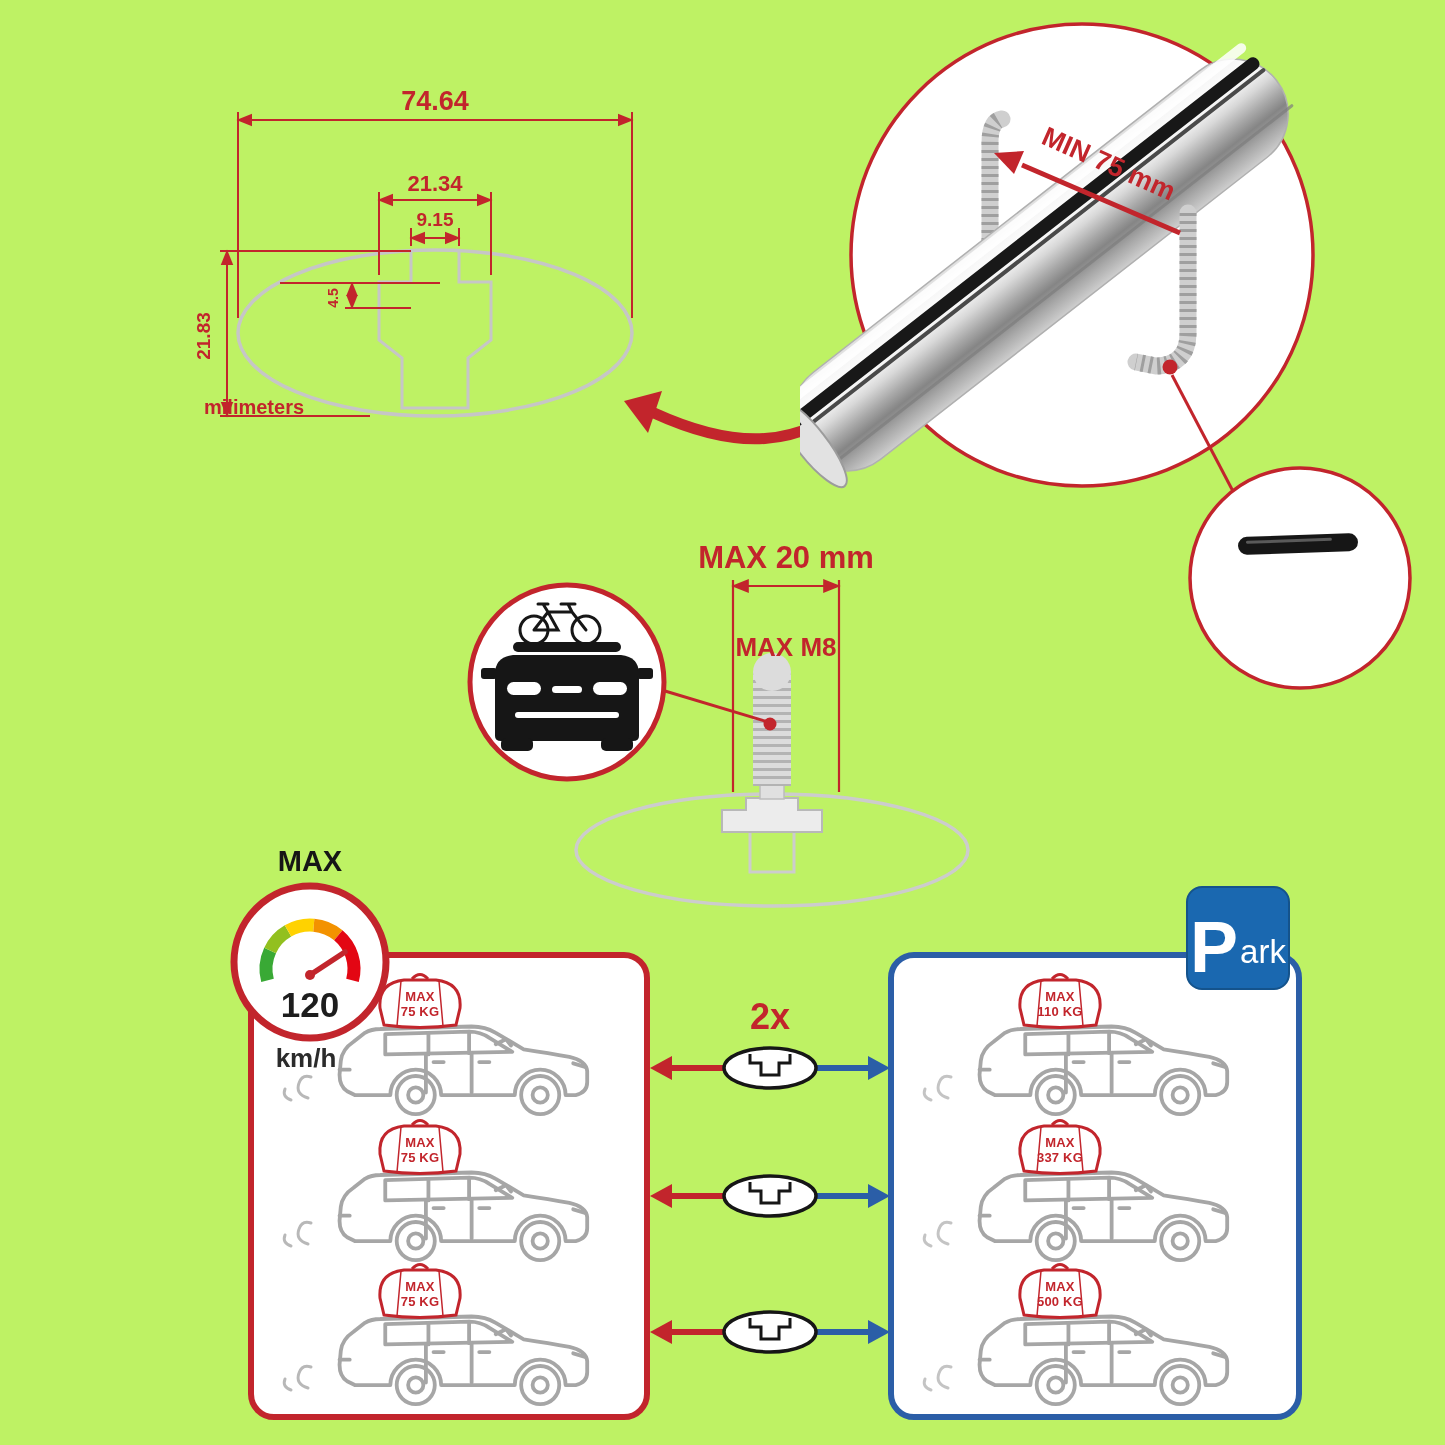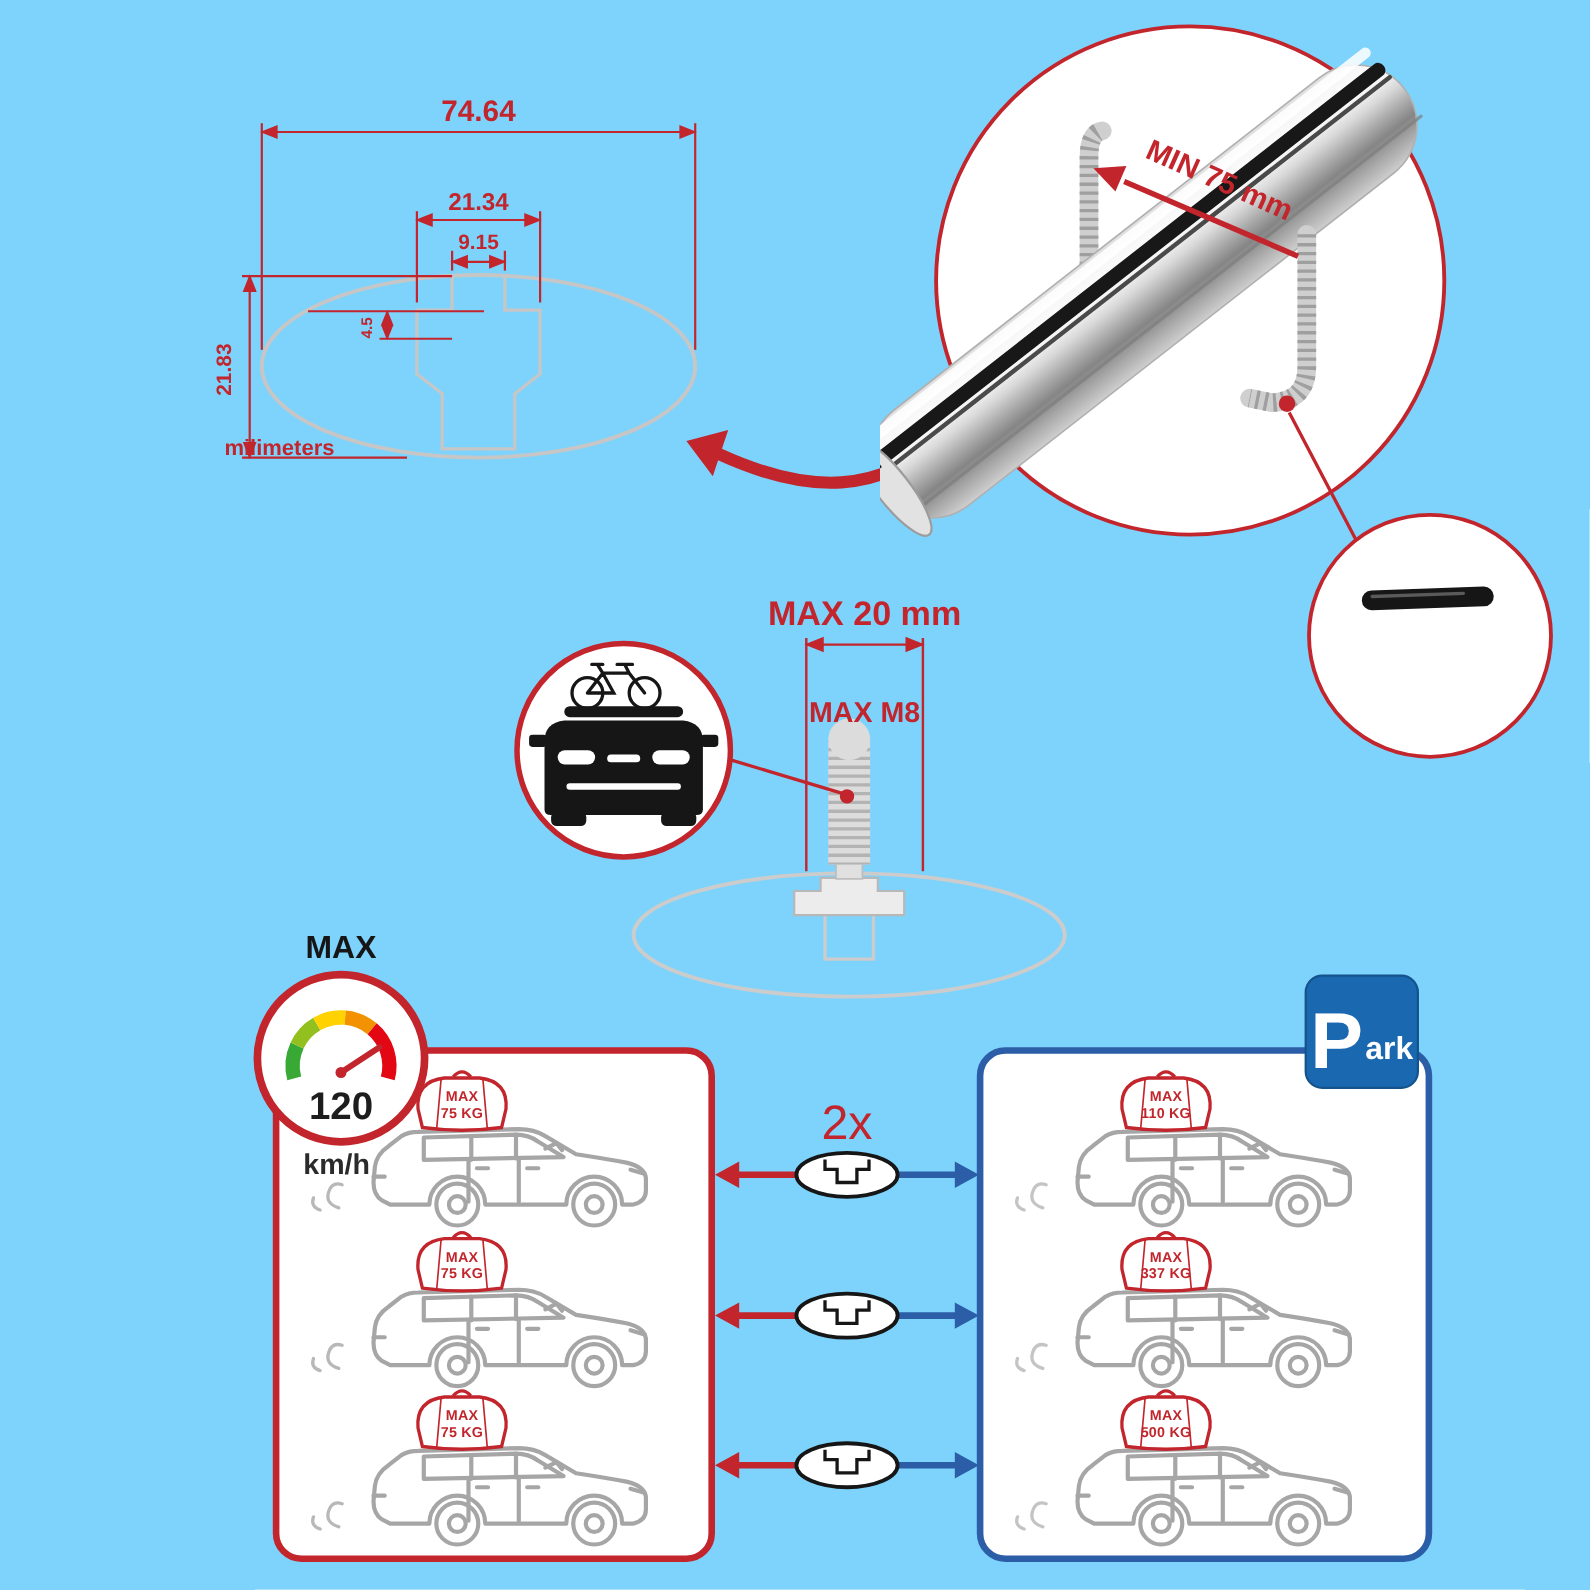--- a/index.html
+++ b/index.html
@@ -1,33 +1,33 @@
 <!DOCTYPE html>
 <html><head>
 <meta charset="utf-8">
 <style>
   *{margin:0;padding:0;box-sizing:border-box}
   body{background:#fff;font-family:"Liberation Sans",sans-serif}
-  .canvas{position:relative;width:1445px;height:1445px;background:#7dd3fc;overflow:hidden}
+  .canvas{position:relative;width:1445px;height:1445px;background:#bef264;overflow:hidden}
   .abs{position:absolute}
   svg text{font-family:"Liberation Sans",sans-serif;font-weight:bold}
   .dimtxt{fill:#c2252c}
   .panel{position:absolute;background:#fff;border-radius:26px}
   .panel.red{border:6px solid #c2252c}
   .panel.blue{border:6px solid #2b5ea7}
   .car-row{position:absolute;left:18px;width:370px;height:142px}
   .car-svg{position:absolute;left:52px;top:16px;width:280px;height:127px;color:#a6a6a6}
   .exhaust{position:absolute;left:4px;top:80px;width:46px;height:46px}
   .bag{position:absolute;left:98px;top:-12px;width:100px;height:64px}
   .bag svg{position:absolute;inset:0;width:100%;height:100%}
   .bag-label{position:absolute;inset:0;display:flex;flex-direction:column;align-items:center;justify-content:center;padding-top:10px;color:#c2252c;font-weight:700;font-size:13px;line-height:1.12;letter-spacing:.2px;text-align:center}
-  .mult-label{position:absolute;left:710px;width:120px;text-align:center;color:#c2252c;font-size:44px;font-weight:400}
+  .mult-label{position:absolute;left:710px;width:120px;text-align:center;color:#c2252c;font-size:36px;font-weight:700}
   .park{position:absolute;left:1186px;top:886px;width:104px;height:104px;background:#1a68b0;border:2px solid #14538c;border-radius:16px;display:flex;align-items:flex-end;justify-content:center;padding-bottom:10px;gap:2px;z-index:6}
   .park .p{color:#fff;font-size:72px;font-weight:700;line-height:.85}
-  .park .ark{color:#fff;font-size:29px;font-weight:700;padding-bottom:7px}
+  .park .ark{color:#fff;font-size:33px;font-weight:400;padding-bottom:7px}
   .badge{z-index:7}
 </style>
 </head>
 <body>
 
 <div class="canvas">
 
   <svg width="0" height="0" style="position:absolute" aria-hidden="true">
     <defs>
       <symbol id="suv" viewBox="0 0 220 100">

